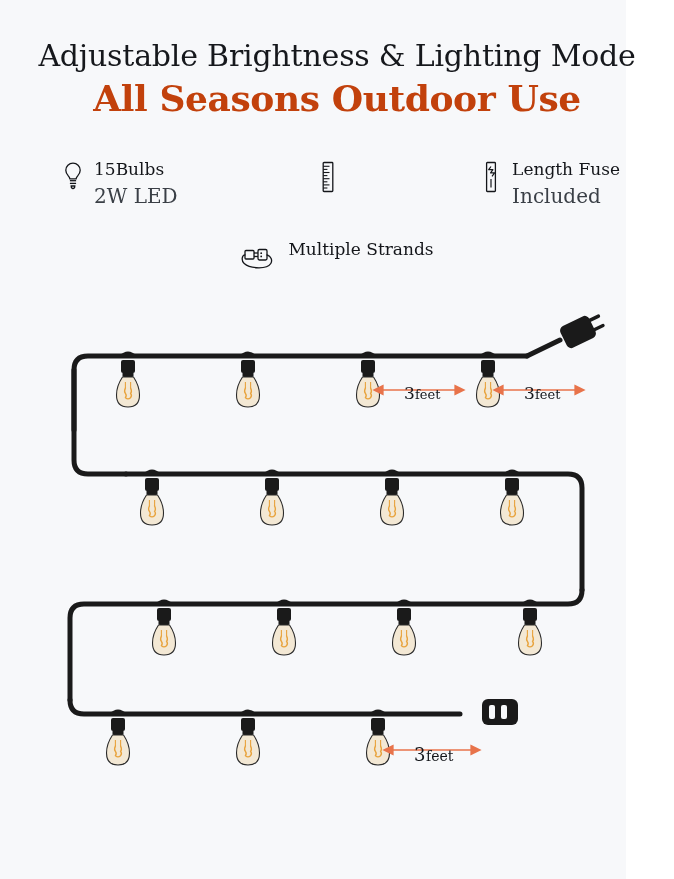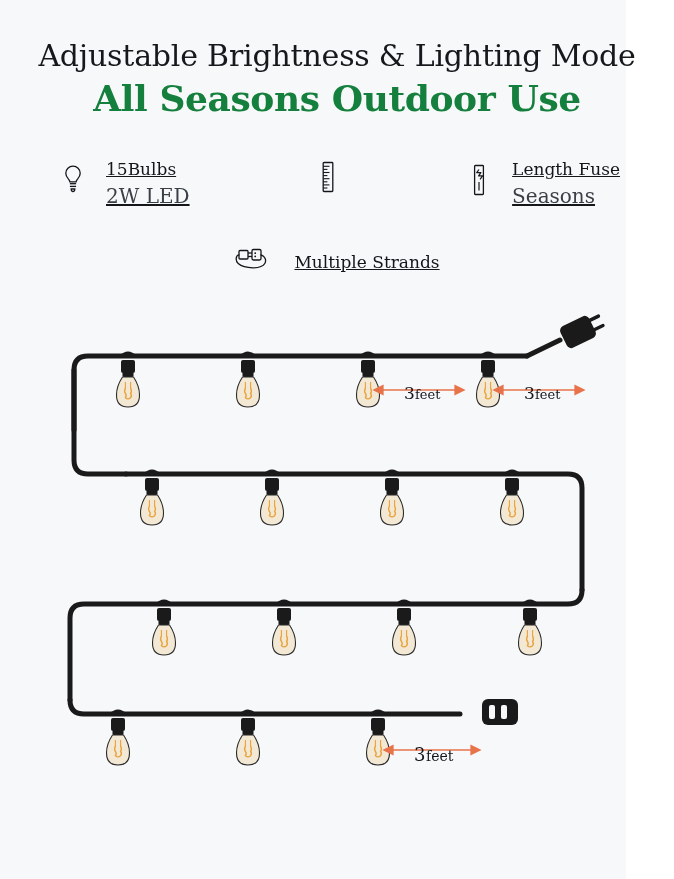--- a/index.html
+++ b/index.html
@@ -36,41 +36,40 @@
     letter-spacing: -0.2px;
     color: #16181c;
     line-height: 1.18;
     white-space: nowrap;
   }
   .title-2 {
     font-family: "DejaVu Serif", serif;
     font-size: 36px;
     font-weight: 600;
     letter-spacing: -0.4px;
-    color: #15803d;
+    color: #c2410c;
     line-height: 1.18;
     margin-top: 4px;
     white-space: nowrap;
   }
 
   
   .features {
     position: absolute;
     left: 60px;
     top: 160px;
     width: 560px;
     display: flex;
     justify-content: space-between;
     align-items: flex-start;
   }
   .feature {
     display: flex;
-    align-items: center;
-    gap: 20px;
-    text-decoration: underline;
+    align-items: flex-start;
+    gap: 8px;
   }
   .feature-icon {
     width: 26px;
     height: 42px;
     flex: 0 0 26px;
     display: flex;
     align-items: flex-start;
     justify-content: center;
     padding-top: 1px;
   }
@@ -178,21 +177,21 @@
     <div class="feature">
       <span class="feature-icon">
         <svg width="14" height="32" viewBox="0 0 14 32">
           <rect x="2.6" y="1.5" width="8.8" height="29" rx="0.8" fill="none" stroke="#14161a" stroke-width="1.3"></rect>
           <path d="M7 5.5 l-2.3 3.2 h4.2 l-2.3 3.2 h4.0 l-2.6 3.4" fill="none" stroke="#14161a" stroke-width="1.2" stroke-linejoin="round"></path>
           <line x1="7" y1="18.0" x2="7" y2="26.5" stroke="#14161a" stroke-width="1.2"></line>
         </svg>
       </span>
       <span class="feature-text">
         <span class="feature-title">Length Fuse</span>
-        <span class="feature-sub">Seasons</span>
+        <span class="feature-sub">Included</span>
       </span>
     </div>
   </div>
 
   <div class="feature-center">
     <div class="feature">
       <span class="feature-icon">
         <svg width="40" height="30" viewBox="0 0 40 30">
           <rect x="5" y="6.5" width="9" height="8.5" rx="1" fill="none" stroke="#14161a" stroke-width="1.3"></rect>
           <line x1="14" y1="9.0" x2="18" y2="9.0" stroke="#14161a" stroke-width="1.3"></line>

